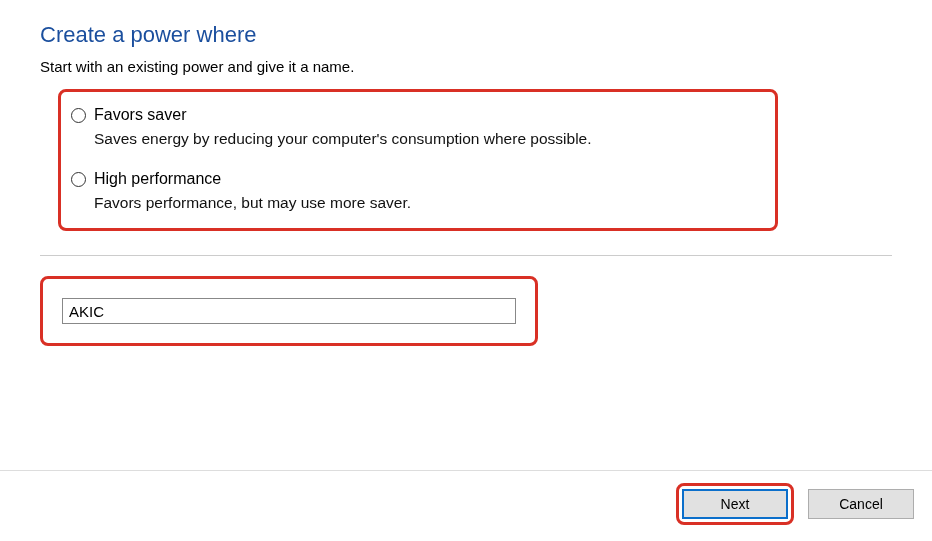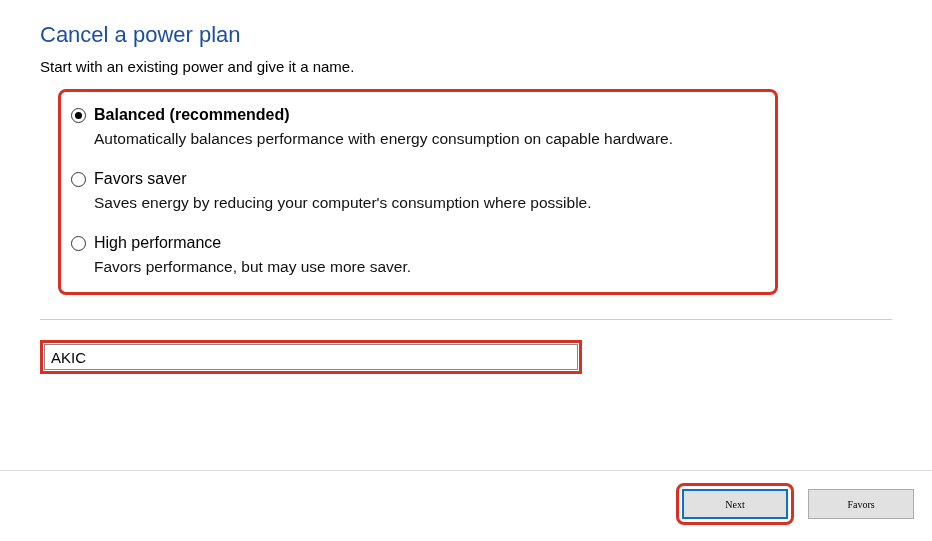--- a/index.html
+++ b/index.html
@@ -65,23 +65,23 @@
       border: none;
       border-top: 1px solid #ccc;
       margin: 24px 0 20px 0;
     }
     .name-label {
       font-size: 15px;
       margin-bottom: 4px;
     }
     .input-wrap {
       border: 3px solid #d93025;
-      border-radius: 0;
-      padding: 1px;
-      width: 542px;
+      border-radius: 8px;
+      padding: 19px;
+      width: 498px;
     }
     .plan-input {
       width: 100%;
       height: 26px;
       border: 1px solid #888;
       padding: 2px 6px;
       font-family: inherit;
       font-size: 15px;
       outline: none;
       background: #fff;
@@ -99,49 +99,42 @@
       bottom: 16px;
       display: flex;
       align-items: center;
       gap: 14px;
     }
     .btn {
       width: 106px;
       height: 30px;
       background: #e1e1e1;
       border: 1px solid #adadad;
-      font-family: Liberation Serif, serif;
-      font-size: 10px;
+      font-family: Liberation Sans, sans-serif;
+      font-size: 14px;
       color: #000;
       cursor: pointer;
     }
     .next-wrap {
       border: 3px solid #d93025;
       border-radius: 8px;
       padding: 3px;
     }
     .btn-next {
       border: 2px solid #0b6fcb;
     }
   </style>
 </head>
 <body>
 
 <div class="content">
-  <h1 class="title">Cancel a power plan</h1>
+  <h1 class="title">Create a power where</h1>
   <p class="subtitle">Start with an existing power and give it a name.</p>
 
   <div class="plan-group">
-    <div class="plan-option">
-      <div class="plan-row">
-        <span class="radio checked"></span>
-        <span class="plan-label bold">Balanced (recommended)</span>
-      </div>
-      <div class="plan-desc">Automatically balances performance with energy consumption on capable hardware.</div>
-    </div>
 
     <div class="plan-option">
       <div class="plan-row">
         <span class="radio"></span>
         <span class="plan-label">Favors saver</span>
       </div>
       <div class="plan-desc">Saves energy by reducing your computer's consumption where possible.</div>
     </div>
 
     <div class="plan-option">
@@ -159,14 +152,14 @@
     <input type="text" class="plan-input" value="AKIC" style="">
   </div>
 </div>
 
 <hr class="footer-sep">
 
 <div class="footer">
   <div class="next-wrap">
     <button class="btn btn-next">Next</button>
   </div>
-  <button class="btn">Favors</button>
+  <button class="btn">Cancel</button>
 </div>
 
 </body></html>

